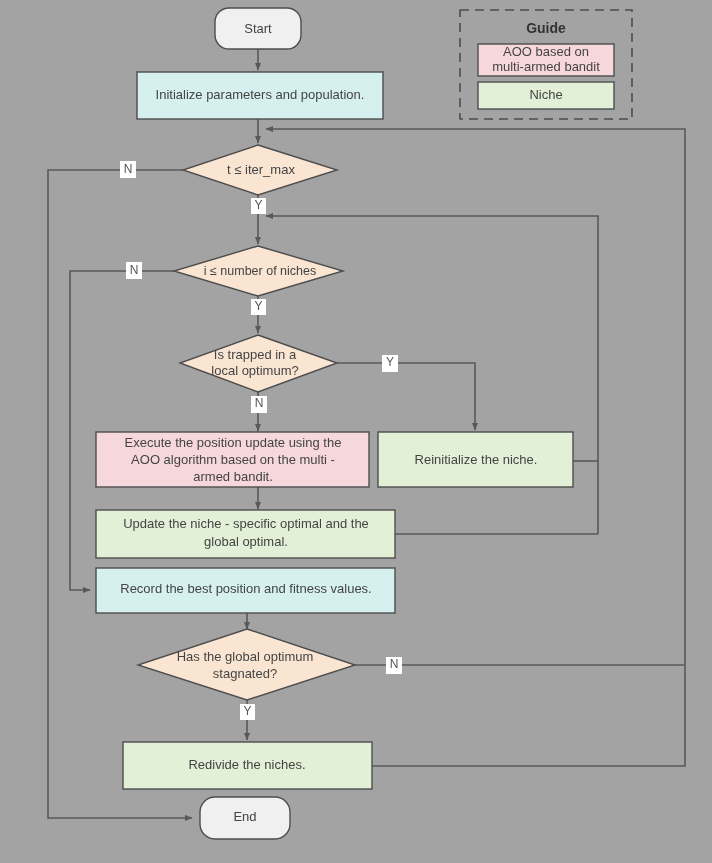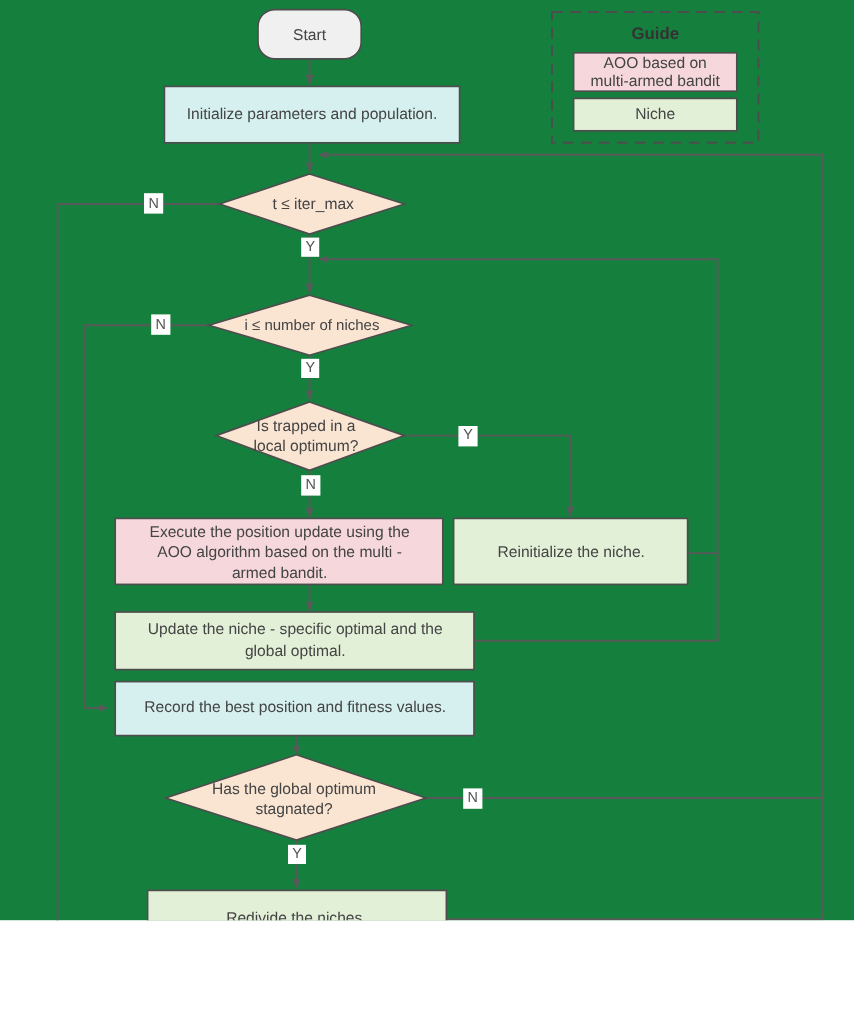--- a/index.html
+++ b/index.html
@@ -6,23 +6,23 @@
     margin: 0;
     padding: 0;
     background: #ffffff;
   }
   body {
     font-family: "Liberation Sans", sans-serif;
   }
   #flowchart-root {
     position: relative;
     width: 712px;
-    height: 767px;
+    height: 863px;
     overflow: hidden;
-    background: #15803d;
+    background: #a3a3a3;
   }
   svg.canvas {
     display: block;
     width: 712px;
     height: 863px;
   }
   .node-text {
     font-family: "Liberation Sans", sans-serif;
     font-size: 13px;
     fill: #444444;

